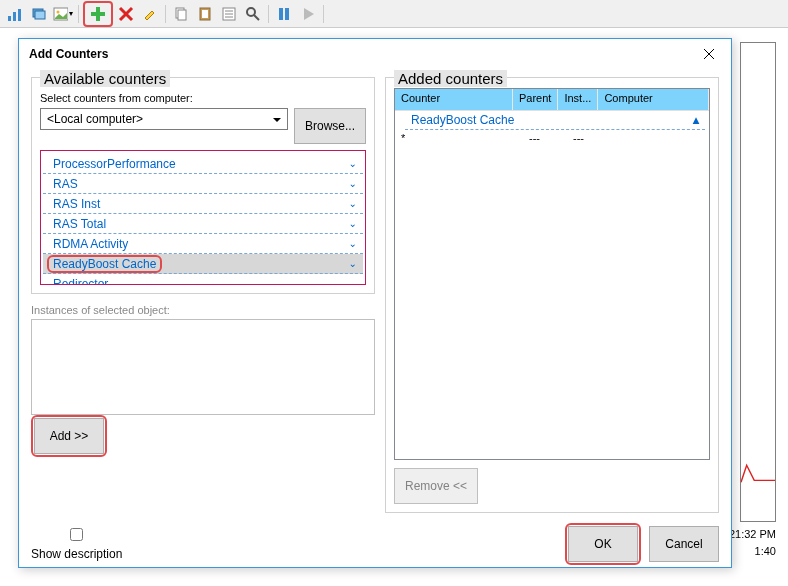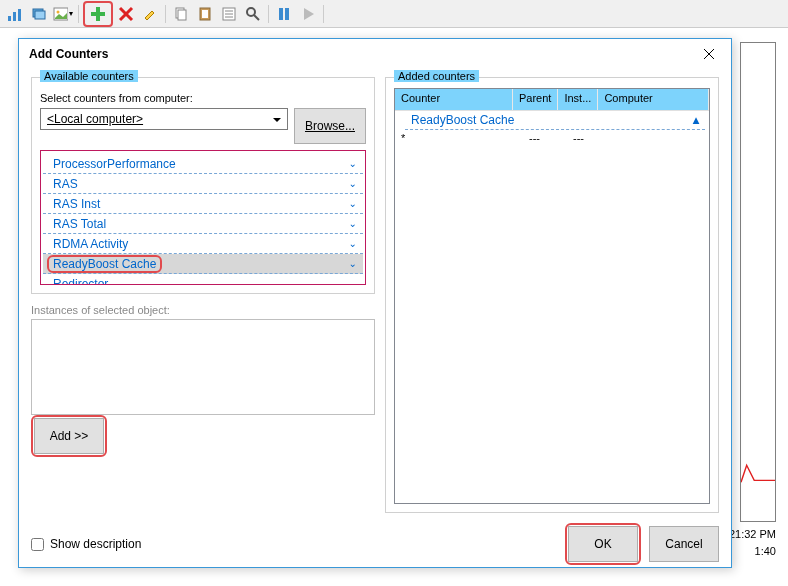--- a/index.html
+++ b/index.html
@@ -13,26 +13,26 @@
   
   
   .dialog { position: absolute; left: 18px; top: 38px; width: 714px; height: 530px; border: 1px solid #3a98d8; background: #fff; box-shadow: 2px 2px 10px rgba(0,0,0,0.2); }
   .dialog-title { height: 30px; display: flex; align-items: center; padding: 0 10px; justify-content: space-between; font-weight: bold; }
   .dialog-title span { font-size: 12px; }
   .close-x { width: 24px; height: 20px; display: flex; align-items: center; justify-content: center; cursor: pointer; }
   
   .dialog-body { position: absolute; top: 30px; left: 0; right: 0; bottom: 46px; padding: 8px 12px; display: flex; gap: 10px; }
   
   .fieldset { border: 1px solid #d0d0d0; position: relative; padding: 10px 8px 8px 8px; }
-  .fieldset-legend { position: absolute; top: -8px; left: 8px; background: #7dd3fc; padding: 0 4px; font-size: 11px; color: #000; }
+  .fieldset-legend { position: absolute; top: -8px; left: 8px; background: #e5e5e5; padding: 0 4px; font-size: 15px; color: #000; }
   
   .left-panel { width: 344px; display: flex; flex-direction: column; }
   .available-fs { flex: 0 0 auto; }
   .label-row { font-size: 11px; margin: 4px 0 4px 0; }
-  .combo-row { display: flex; gap: 6px; margin-bottom: 6px; text-decoration: underline; }
+  .combo-row { display: flex; gap: 6px; margin-bottom: 6px; }
   .combo { flex: 1; height: 22px; border: 1px solid #7a7a7a; background: #fff; display: flex; align-items: center; padding: 0 6px; position: relative; cursor: pointer; }
   .combo::after { content: ""; position: absolute; right: 6px; top: 9px; border-left: 4px solid transparent; border-right: 4px solid transparent; border-top: 4px solid #000; }
   .btn { height: 36px; padding: 0 10px; border: 1px solid #adadad; background: #e1e1e1; cursor: pointer; display: inline-flex; align-items: center; justify-content: center; min-width: 64px; }
   .btn.disabled { color: #838383; background: #efefef; cursor: default; border-color: #bfbfbf; }
   
   .counter-list { height: 135px; border: 1px solid #be185d; padding: 3px 2px; overflow-y: scroll; position: relative; }
   .counter-item { height: 20px; display: flex; align-items: center; justify-content: space-between; padding: 0 6px 0 10px; color: #0066cc; border-bottom: 1px dashed #79a7d6; cursor: pointer; }
   .counter-item.selected { background: #d7d7d7; }
   .counter-item .chev { color: #0066cc; font-size: 10px; }
   .counter-item .item-name.have-wrap { border: 2px solid #e14a4d; border-radius: 6px; padding: 0 4px; margin-left: -6px; }
@@ -54,21 +54,21 @@
   .ah-counter { flex: 0 0 118px;} .ah-parent { flex: 0 0 44px;} .ah-inst { flex: 0 0 40px;} .ah-comp { flex: 1; }
   .added-group-row { display: flex; align-items: center; padding: 2px 6px; color: #0066cc; border-bottom: 1px dashed #79a7d6; margin: 0 4px 0 10px; }
   .added-group-row .spacer { flex: 1; }
   .added-group-row .toggle { color: #0066cc; font-weight: bold; cursor: pointer;}
   .added-data-row { display: flex; padding: 2px 0; }
   .added-data-row > div { padding: 0 6px; font-size: 11px; }
   
   .remove-row { display: flex; margin-top: 8px; }
   
   .dialog-footer { position: absolute; bottom: 0; left: 0; right: 0; height: 46px; display: flex; align-items: center; padding: 0 12px; }
-  .show-desc { display: flex; align-items: center; gap: 6px; }
+  .show-desc { display: flex; align-items: center; gap: 6px; flex-direction: column; }
   .show-desc input { width: 13px; height: 13px; margin: 0; }
   .footer-spacer { flex: 1; }
   .ok-wrap { border: 2px solid #e14a4d; border-radius: 6px; display: inline-block; padding: 1px; margin-right: 8px;}
   
   
   .bg-chart { position: absolute; right: 12px; top: 42px; width: 36px; height: 480px; border: 1px solid #808080; background: #fff; z-index: -1; }
   .bg-red-line { position: absolute; left: 0; bottom: 36px; width: 100%; height: 30px; }
   .bg-time { position: absolute; right: 12px; top: 545px; font-size: 11px; }
   .bg-time2 { position: absolute; right: 12px; top: 528px; font-size: 11px; }
 </style>
@@ -249,20 +249,23 @@
             <span>ReadyBoost Cache</span>
             <span class="spacer"></span>
             <span class="toggle">▴</span>
           </div>
           <div class="added-data-row">
             <div style="flex:0 0 128px">*</div>
             <div style="flex:0 0 44px">---</div>
             <div style="flex:0 0 40px">---</div>
             <div style="flex:1"></div>
           </div>
+        </div>
+        <div class="remove-row">
+          <button class="btn disabled" style="min-width:84px">Remove &lt;&lt;</button>
         </div>
       </div>
     </div>
   </div>
 
   <div class="dialog-footer">
     <label class="show-desc">
       <input type="checkbox" style="">
       <span>Show description</span>
     </label>

